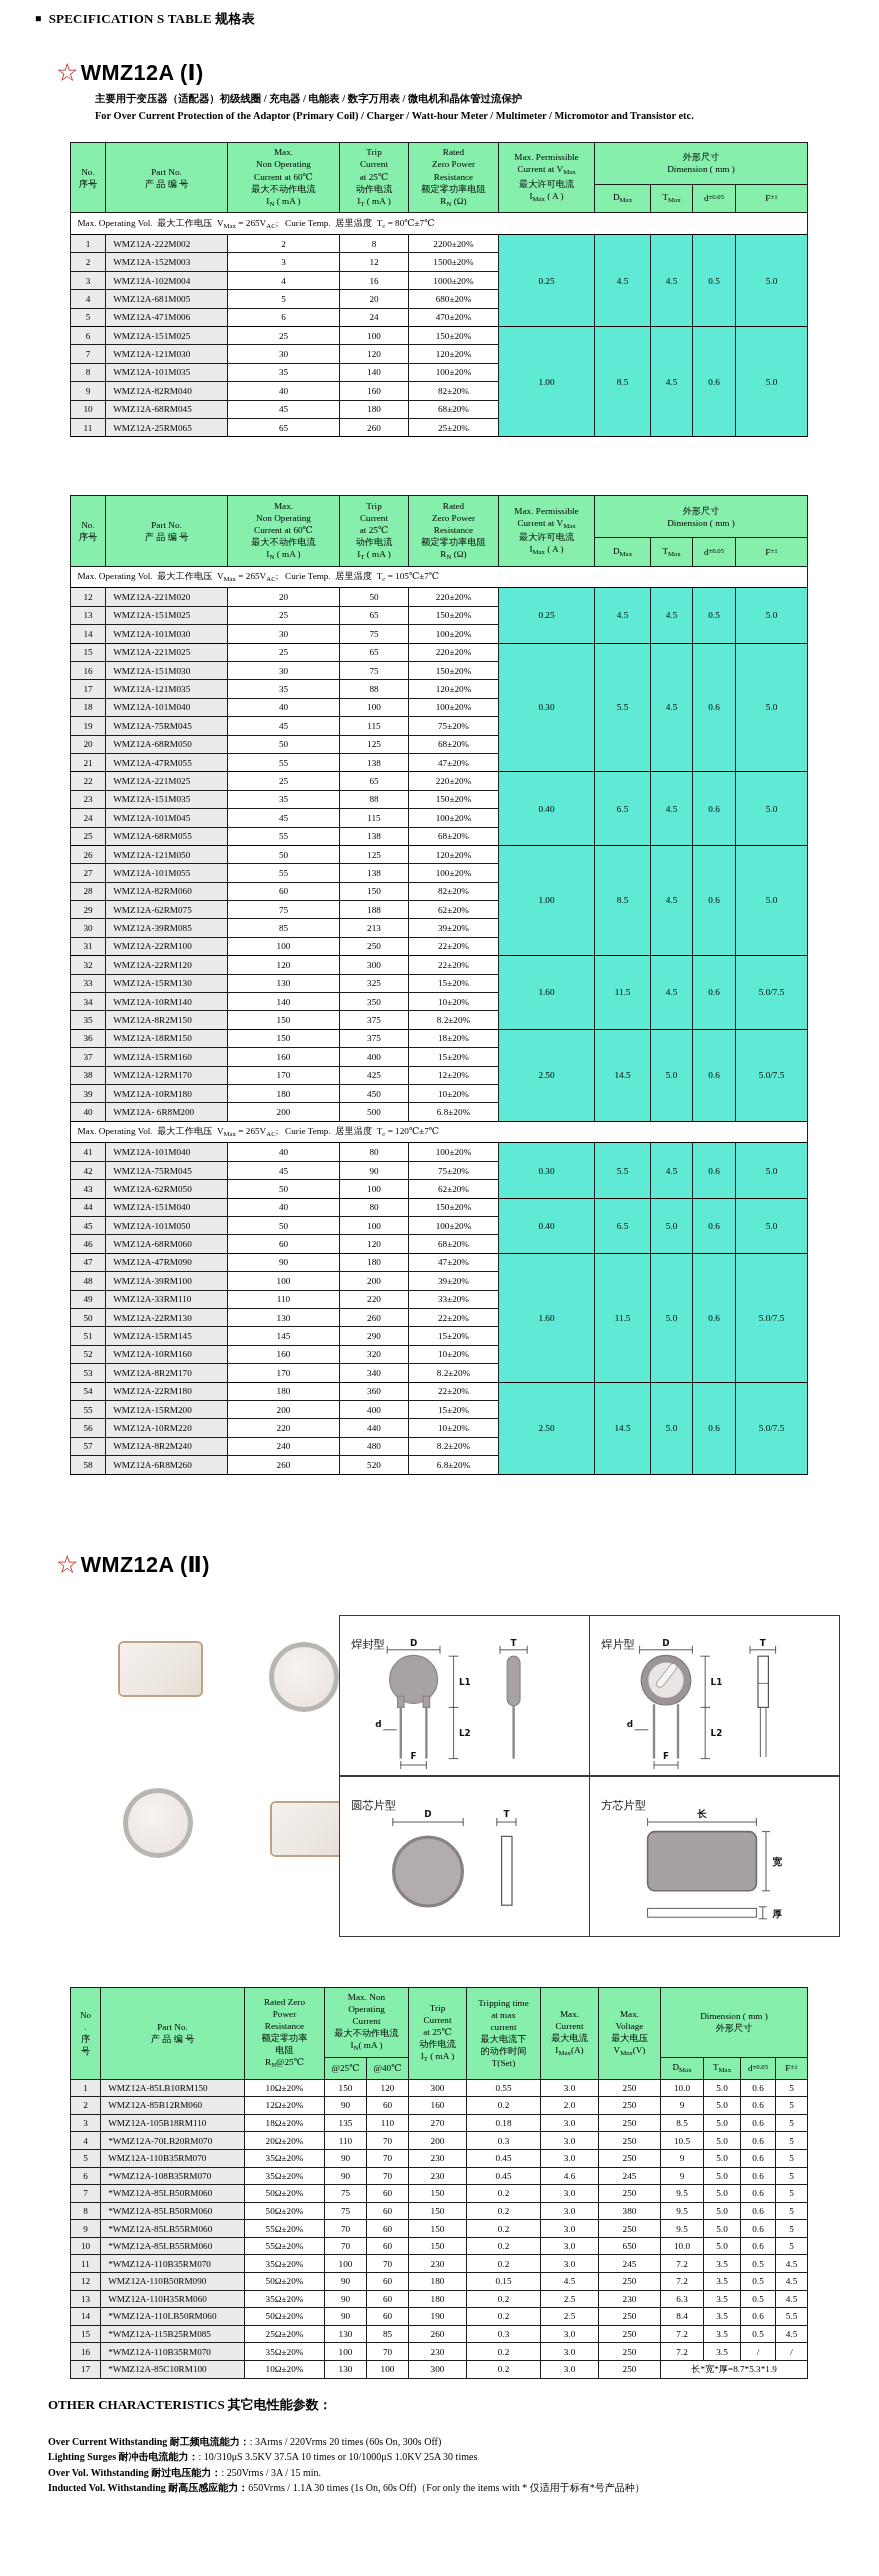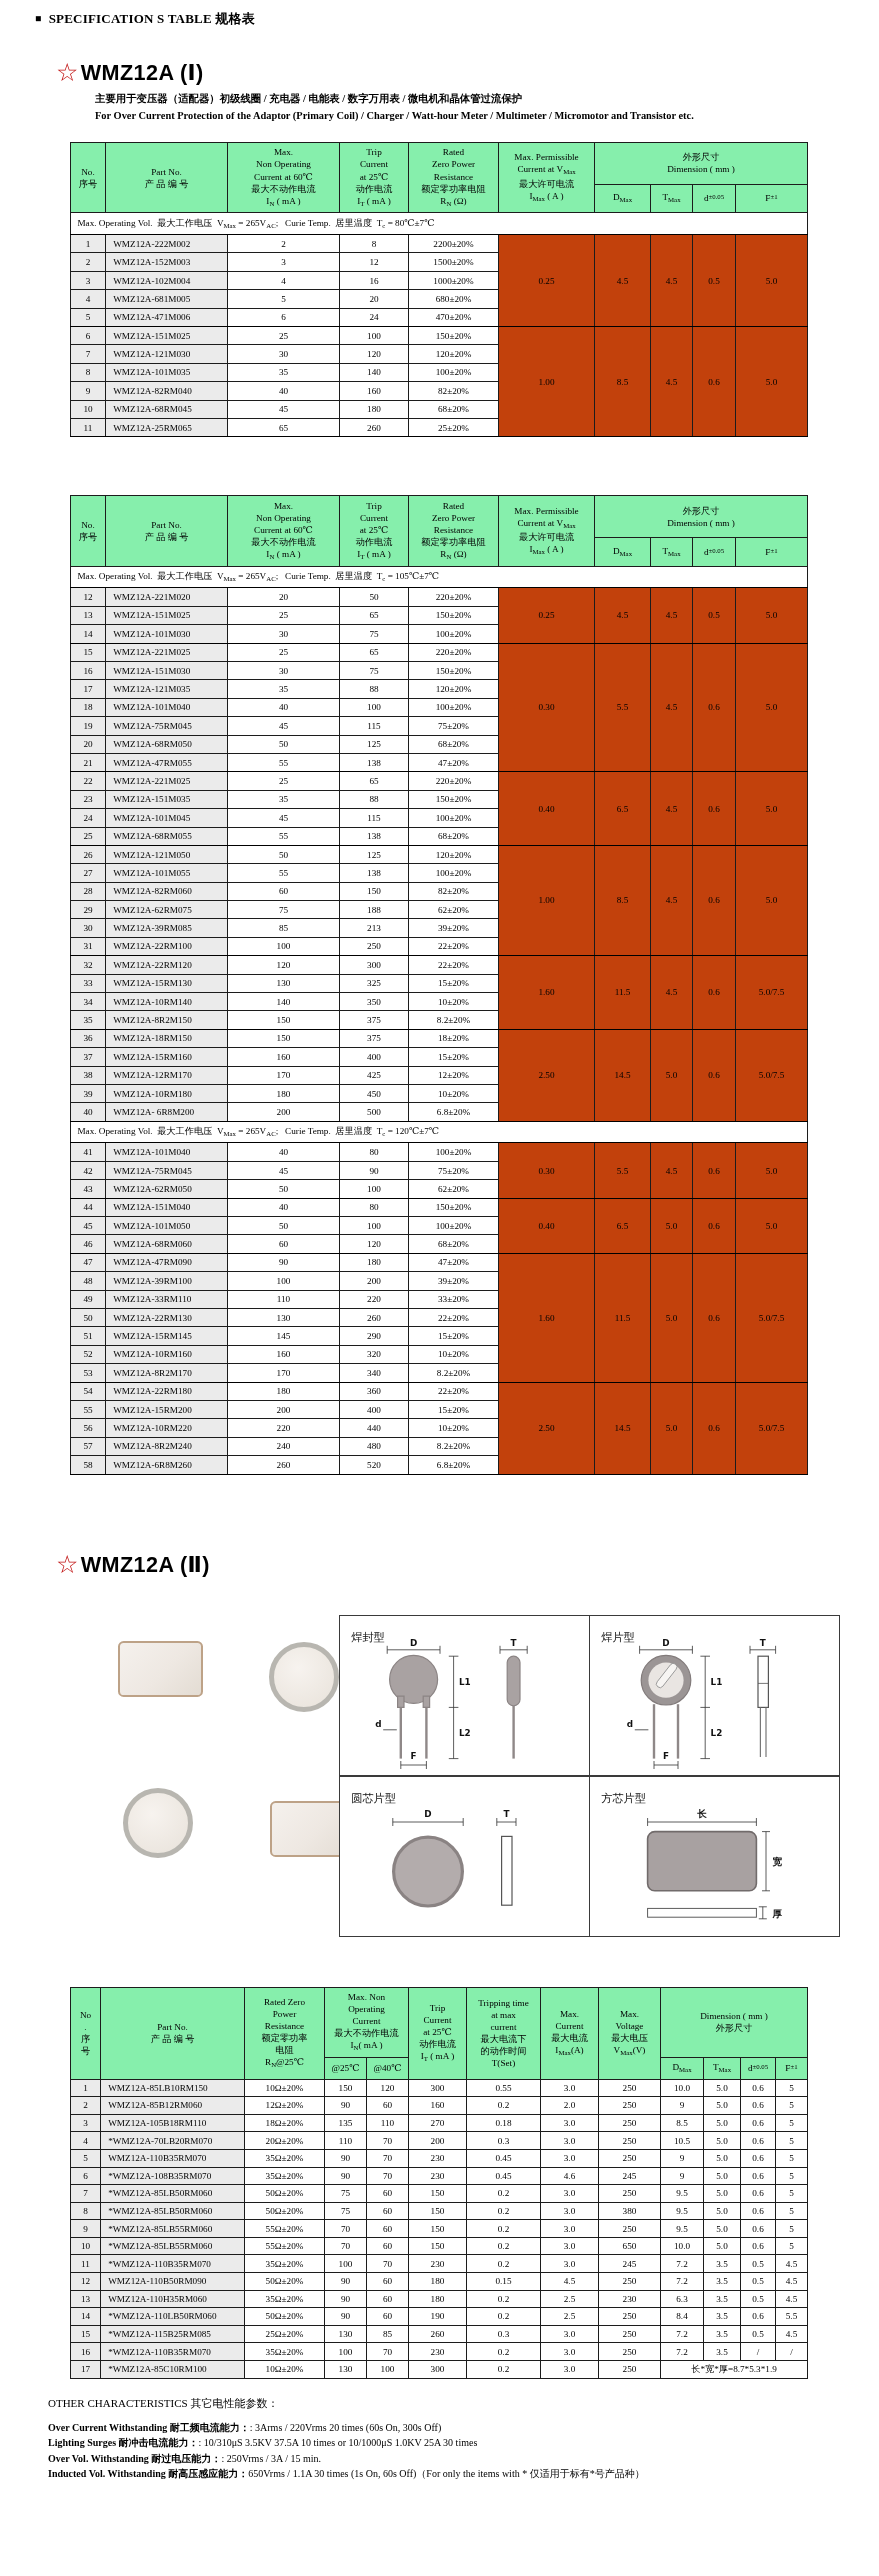--- a/index.html
+++ b/index.html
@@ -17,38 +17,38 @@
 table.t3{margin-top:50px}
 .spec th,.spec td{border:0.8px solid #1c1c1c;text-align:center;vertical-align:middle;padding:0.8px 1.6px;line-height:1.32;font-weight:normal}
 .spec thead th{padding:3.2px 1.6px;background:#86efac}
 .spec thead{border-bottom:1.6px solid #000}
 .spec tbody td{height:18.4px}
 .t3 tbody td{height:17.6px}
 .spec td.shade{background:#ebebeb}
 .spec td.part{text-align:left;padding-left:7.2px}
 .spec tr.note-row td{text-align:left;padding:3.2px 6.4px;border-top:1.6px solid #000;border-bottom:1.6px solid #000;background:#fff;height:20px}
 .spec tr.group-end td{border-bottom:1.6px solid #000}
-.spec td.merged{border-top:1.6px solid #000;border-bottom:1.6px solid #000;background:#c2410c}
+.spec td.merged{border-top:1.6px solid #000;border-bottom:1.6px solid #000;background:#5eead4}
 sub{font-size:6.8px;vertical-align:-2.4px}
 sup{font-size:6.8px;vertical-align:2.4px}
 .fig-area{display:flex;margin:37px 0 0 70px;width:769px}
 .photos{position:relative;width:272px;height:322px}
 .photo{position:absolute}
 .photo.rect{width:85px;height:56px;border:2.4px solid #bda287;border-radius:5.6px;background:linear-gradient(135deg,#f5f1ed 0%,#eee8e2 55%,#e3dcd3 100%)}
 .photo.disc{width:70px;height:70px;border:5.6px solid #b8b6b0;border-radius:50%;background:radial-gradient(circle at 40% 35%,#f7f3ef,#e8e2da)}
 .p1{left:48px;top:26px}
 .p2{left:199px;top:27px}
 .p3{left:53px;top:173px}
 .p4{left:200px;top:186px;width:78px;height:51px}
 .diagram-grid{display:grid;grid-template-columns:250px 250px;grid-template-rows:161px 161px;margin-left:8px}
 .dbox{border:0.8px solid #3a3a3a;position:relative;margin:0 -0.8px -0.8px 0;background:#fff}
-.dlabel{position:absolute;top:14px;left:11.2px;font-size:11.2px;color:#111}
+.dlabel{position:absolute;top:21px;left:11.2px;font-size:11.2px;color:#111}
 .dbox svg{display:block;margin:21px auto 0}
 .other{margin:16px 0 0 48px;font-size:10px;line-height:1.55}
-.oc-title{font-weight:normal;font-size:11px;margin-bottom:8px}
+.oc-title{font-weight:bold;font-size:13px;margin-bottom:19px}
 .oc-label{font-weight:bold}
 </style>
 </head>
 <body>
 
 <div class="doc">
 
   <div class="doc-title">
     <span class="sq">■</span><span>SPECIFICATION S TABLE 规格表</span>
   </div>

